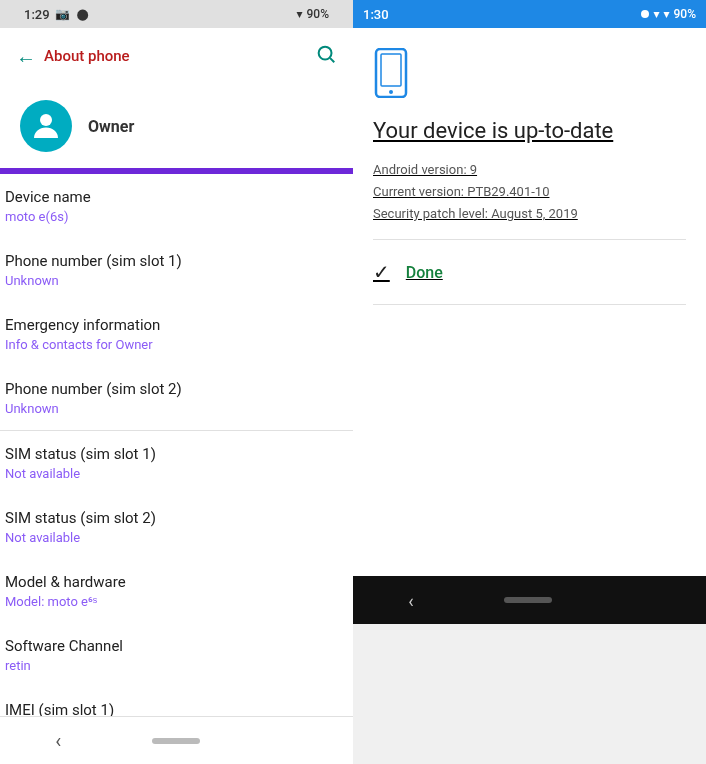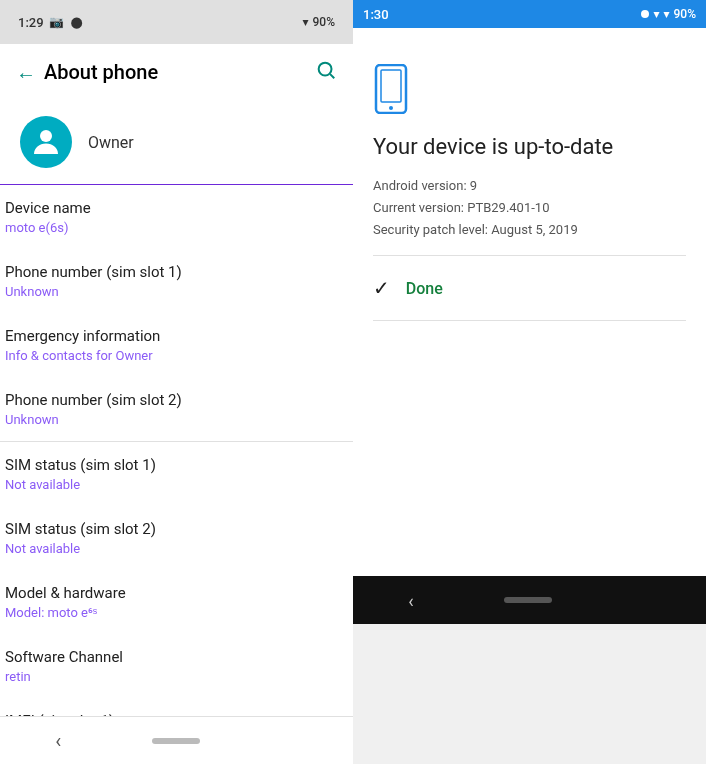--- a/index.html
+++ b/index.html
@@ -16,25 +16,25 @@
     .left-panel {
       width: 353px;
       height: 764px;
       background: #f5f5f5;
       display: flex;
       flex-direction: column;
       overflow: hidden;
     }
 
     .status-bar-left {
-      height: 44px;
+      height: 28px;
       background: #e0e0e0;
       display: flex;
       justify-content: space-between;
-      padding: 0 18px;
+      padding: 0 24px;
       font-size: 12px;
       color: #333;
     }
 
     .status-left-info {
       display: flex;
       align-items: center;
       gap: 6px;
       font-size: 13px;
       font-weight: 500;
@@ -51,22 +51,22 @@
     .top-bar {
       height: 56px;
       background: #fff;
       display: flex;
       align-items: center;
       justify-content: space-between;
       padding: 0 16px;
     }
 
     .top-bar-title {
-      font-size: 20px;
-      color: #000000;
+      font-size: 15px;
+      color: #b91c1c;
       font-weight: 500;
       margin-left: 8px;
     }
 
     .top-bar-left {
       display: flex;
       align-items: center;
     }
 
     .back-arrow {
@@ -81,21 +81,22 @@
       cursor: pointer;
     }
 
     
     .user-section {
       background: #fff;
       padding: 16px 20px;
       display: flex;
       align-items: center;
       gap: 16px;
-      border-bottom: 1px solid #6d28d9;
+      border-bottom: 6px solid #6d28d9;
+      font-weight: bold;
     }
 
     .avatar-circle {
       width: 52px;
       height: 52px;
       border-radius: 50%;
       background: #00ACC1;
       display: flex;
       align-items: center;
       justify-content: center;
@@ -184,21 +185,22 @@
 
     .status-right-icons {
       display: flex;
       align-items: center;
       gap: 4px;
       font-size: 12px;
     }
 
     .update-content {
       flex: 1;
-      padding: 36px 20px;
+      padding: 20px 20px;
+      text-decoration: underline;
     }
 
     .update-title {
       font-size: 22px;
       color: #212121;
       margin-bottom: 16px;
       font-weight: 400;
     }
 
     .update-info {

